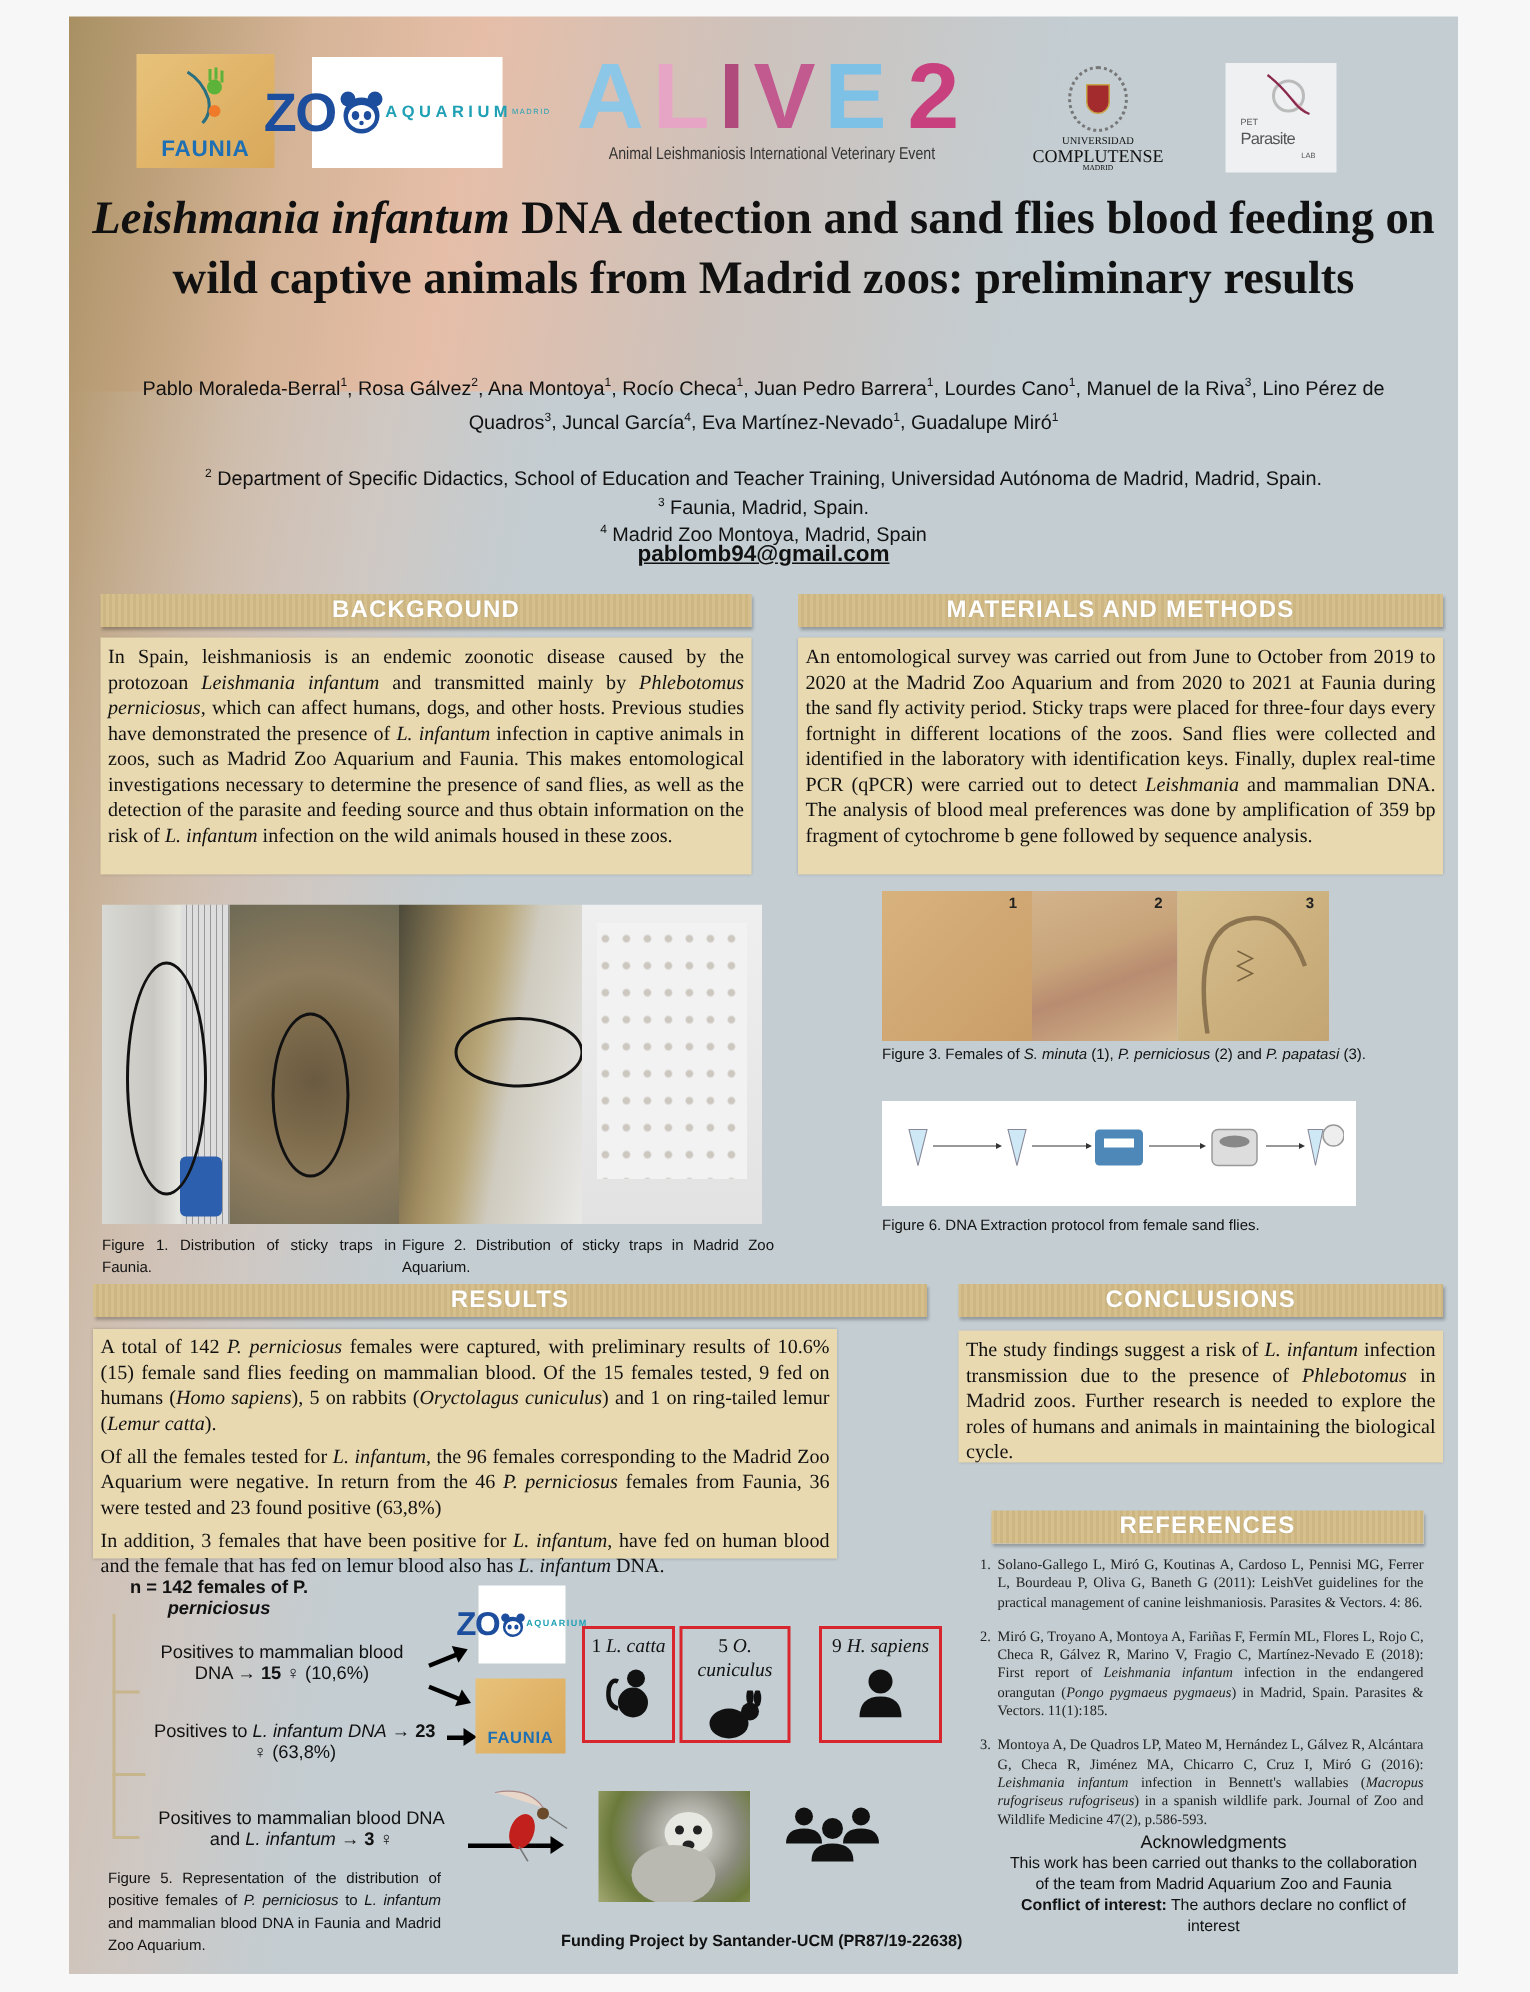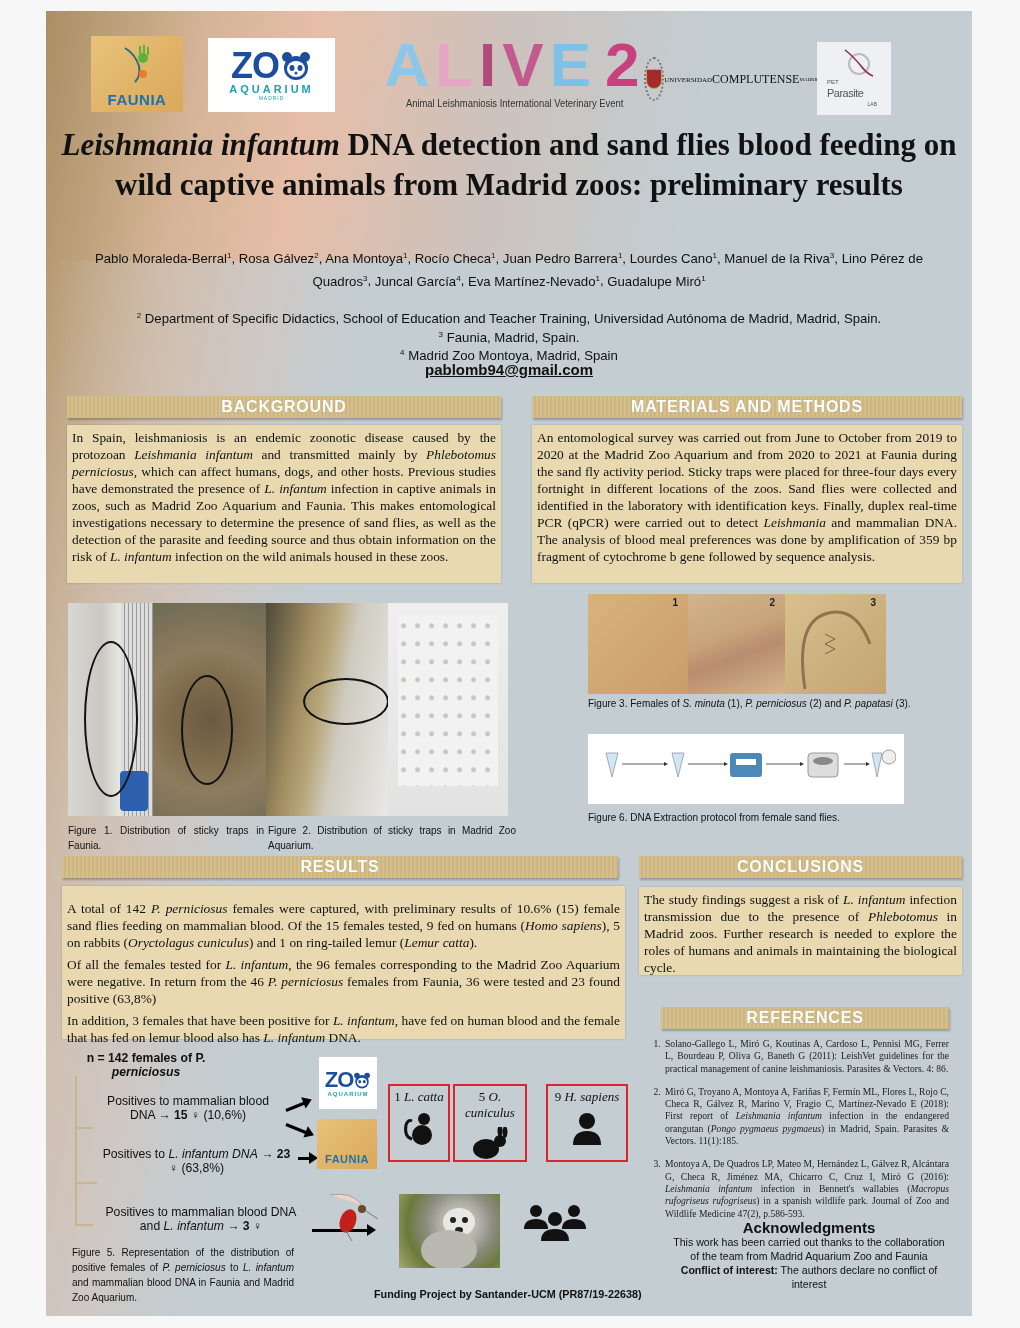--- a/index.html
+++ b/index.html
@@ -17,31 +17,31 @@
     z-index: 0;
   }
   .poster > * { position: absolute; z-index: 1; }
 
   
   .logo { display: flex; align-items: center; justify-content: center; }
   .logo-faunia { left: 45px; top: 25px; width: 92px; height: 76px;
     background: linear-gradient(135deg, #e8c27a, #d9a85a); flex-direction: column; justify-content: flex-end; padding-bottom: 4px; }
   .logo-faunia .hand { position: absolute; top: 8px; left: 30px; width: 32px; height: 40px; }
   .logo-faunia .txt { font-weight: bold; color: #1e6fb3; font-size: 15px; letter-spacing: 0.5px; }
-  .logo-zoo { left: 162px; top: 27px; width: 127px; height: 74px; background: #fff; flex-direction: column; }
+  .logo-zoo { left: 162px; top: 27px; width: 127px; height: 74px; background: #fff; flex-direction: row; }
   .logo-zoo .zoo-word { font-weight: 900; font-size: 36px; color: #1d4e9e; line-height: 34px; letter-spacing: -1px; display: flex; align-items: center; }
   .logo-zoo .panda { display: inline-block; width: 32px; height: 30px; margin-left: 1px; }
   .logo-zoo .aq { font-size: 11px; color: #1fa0b5; letter-spacing: 3px; font-weight: bold; }
   .logo-zoo .madrid { font-size: 5px; color: #1fa0b5; letter-spacing: 1px; }
   .logo-alive { left: 334px; top: 19px; width: 270px; height: 82px; flex-direction: column; }
   .alive-word { font-size: 62px; font-weight: bold; letter-spacing: 6px; line-height: 62px; font-family: "Liberation Sans", sans-serif; }
   .alive-word .a { color: #8cc7e8; } .alive-word .l { color: #e6a5c4; } .alive-word .i { color: #b04a7c; }
   .alive-word .v { color: #c25a8f; } .alive-word .e { color: #7ec1e6; } .alive-word .two { color: #c8417e; margin-left: 8px; }
   .alive-sub { font-size: 11.5px; color: #333; font-family: "Liberation Sans", sans-serif; transform: scaleX(0.82); white-space: nowrap; margin-top: 1px; }
-  .logo-ucm { left: 636px; top: 28px; width: 100px; height: 80px; flex-direction: row; }
+  .logo-ucm { left: 636px; top: 28px; width: 100px; height: 80px; flex-direction: column; }
   .ucm-crest { width: 40px; height: 44px; border-radius: 50%; border: 2px dotted #777; display: flex; align-items: center; justify-content: center; }
   .ucm-crest .shield { width: 16px; height: 20px; background: #a32b2e; border-radius: 0 0 8px 8px; border: 1.5px solid #c8a44a; }
   .ucm-l1 { font-family: "Liberation Serif", serif; font-size: 7px; margin-top: 2px; }
   .ucm-l2 { font-family: "Liberation Serif", serif; font-size: 12px; line-height: 12px; }
   .ucm-l3 { font-family: "Liberation Serif", serif; font-size: 5px; }
   .logo-pet { left: 771px; top: 31px; width: 74px; height: 73px; background: #eef0f1; flex-direction: column; align-items: flex-start; padding-left: 10px; justify-content: flex-end; padding-bottom: 8px; }
   .logo-pet .pet-icon { position: absolute; top: 6px; left: 22px; width: 36px; height: 30px; }
   .logo-pet .pet { font-size: 6px; color: #555; }
   .logo-pet .parasite { font-size: 11px; color: #555; line-height: 16px; letter-spacing: -0.5px; }
   .logo-pet .lab { font-size: 5px; color: #555; align-self: flex-end; margin-right: 14px; }
@@ -223,38 +223,38 @@
         <ellipse cx="227" cy="22" rx="10" ry="4" fill="#888"></ellipse>
       <line x1="248" y1="25" x2="270" y2="25" stroke="#333" stroke-width="0.8"></line>
         <path d="M270 23 l4 2 -4 2z" fill="#333"></path>
       <path d="M276 14 h10 l-5 24 z" fill="#cfe8f6" stroke="#889" stroke-width="0.7"></path>
       <circle cx="293" cy="18" r="7" fill="#eee" stroke="#999"></circle>
     </svg>
   </div>
   <div class="caption" style="left:542px; top:799px; width:360px;">Figure 6. DNA Extraction protocol from female sand flies.</div>
 
   <div class="sec-head" style="left:16px; top:845px; width:556px;">RESULTS</div>
-  <div class="sec-box" style="left:16px; top:875px; width:563px; height:153px; padding-top:14px;">
+  <div class="sec-box" style="left:16px; top:875px; width:496px; height:153px; padding-top:3px;">
     <p class="rich">A total of 142 <em>P. perniciosus</em> females were captured, with preliminary results of 10.6% (15) female sand flies feeding on mammalian blood. Of the 15 females tested, 9 fed on humans (<em>Homo sapiens</em>), 5 on rabbits (<em>Oryctolagus cuniculus</em>) and 1 on ring-tailed lemur (<em>Lemur catta</em>).</p>
     <p class="rich">Of all the females tested for <em>L. infantum</em>, the 96 females corresponding to the Madrid Zoo Aquarium were negative. In return from the 46 <em>P. perniciosus</em> females from Faunia, 36 were tested and 23 found positive (63,8%)</p>
     <p class="rich">In addition, 3 females that have been positive for <em>L. infantum</em>, have fed on human blood and the female that has fed on lemur blood also has <em>L. infantum</em> DNA.</p>
   </div>
 
   <div class="sec-head" style="left:593px; top:845px; width:323px;">CONCLUSIONS</div>
   <div class="sec-box rich" style="left:593px; top:876px; width:323px; height:88px;">The study findings suggest a risk of <em>L. infantum</em> infection transmission due to the presence of <em>Phlebotomus</em> in Madrid zoos. Further research is needed to explore the roles of humans and animals in maintaining the biological cycle.</div>
 
   <div class="sec-head" style="left:615px; top:996px; width:288px;">REFERENCES</div>
   <ol class="refs" style="left:603px; top:1027px; width:300px;">
     <li class="rich">Solano-Gallego L, Miró G, Koutinas A, Cardoso L, Pennisi MG, Ferrer L, Bourdeau P, Oliva G, Baneth G (2011): LeishVet guidelines for the practical management of canine leishmaniosis. Parasites &amp; Vectors. 4: 86.</li>
     <li class="rich">Miró G, Troyano A, Montoya A, Fariñas F, Fermín ML, Flores L, Rojo C, Checa R, Gálvez R, Marino V, Fragio C, Martínez-Nevado E (2018): First report of <em>Leishmania infantum</em> infection in the endangered orangutan (<em>Pongo pygmaeus pygmaeus</em>) in Madrid, Spain. Parasites &amp; Vectors. 11(1):185.</li>
     <li class="rich">Montoya A, De Quadros LP, Mateo M, Hernández L, Gálvez R, Alcántara G, Checa R, Jiménez MA, Chicarro C, Cruz I, Miró G (2016): <em>Leishmania infantum</em> infection in Bennett's wallabies (<em>Macropus rufogriseus rufogriseus</em>) in a spanish wildlife park. Journal of Zoo and Wildlife Medicine 47(2), p.586-593.</li>
   </ol>
 
   <div class="ack" style="left:623px; top:1210px; width:280px;">
-    <div style="font-weight:bold; font-size:15px;">Acknowledgments</div>
+    <div style="font-weight:normal; font-size:12px;">Acknowledgments</div>
     <div>This work has been carried out thanks to the collaboration of the team from Madrid Aquarium Zoo and Faunia</div>
     <div><b>Conflict of interest:</b><span> The authors declare no conflict of interest</span></div>
   </div>
 
   <div style="left:29px; top:1065px; width:2px; height:148px; background:#c7b58c;"></div>
   <div style="left:29px; top:1116px; width:18px; height:2px; background:#c7b58c;"></div>
   <div style="left:29px; top:1171px; width:22px; height:2px; background:#c7b58c;"></div>
   <div style="left:29px; top:1213px; width:18px; height:2px; background:#c7b58c;"></div>
 
   <div class="flow-box rich" style="left:12px; top:1037px; width:176px; height:34px; padding-top:3px;"><b>n = 142 females of P. </b><b><em>perniciosus</em></b></div>

